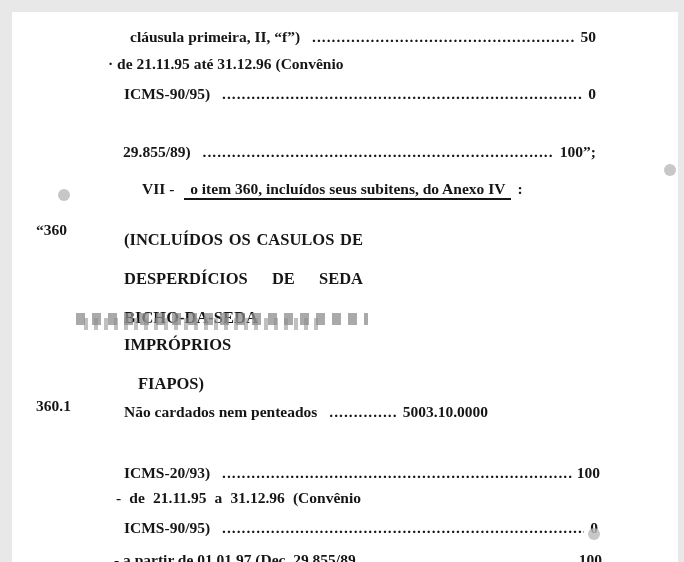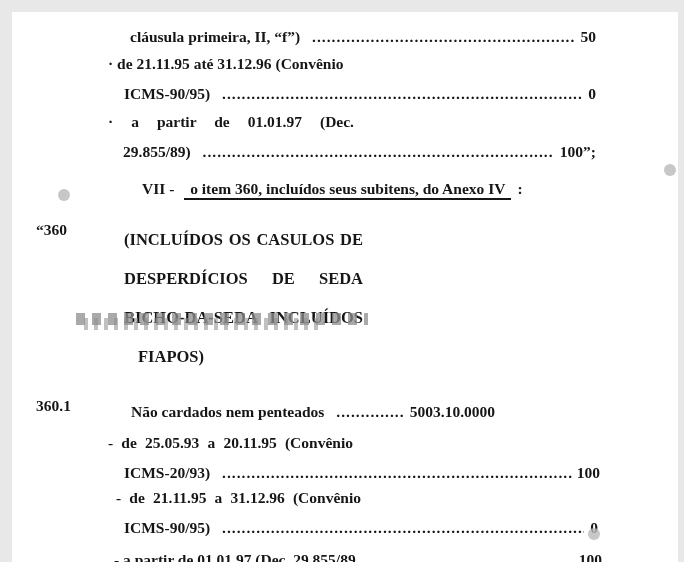--- a/index.html
+++ b/index.html
@@ -59,50 +59,48 @@
     <span class="val">50</span>
   </div>
 
   <div class="abs" style="left:90px; top:37px;">· de 21.11.95 até 31.12.96 (Convênio</div>
   <div class="abs lrow" style="left:100px; top:61px; width:496px;">
     <span class="txt">ICMS-90/95)</span>
     <span class="dots">............................................................................................................................................................................................................................................................................................................</span>
     <span class="val">0</span>
   </div>
 
-  <div class="abs jline" style="left:90px; top:95px; width:258px;">· a partir de 01.01.97 (Dec.</div>
   <div class="abs lrow" style="left:99px; top:119px; width:497px;">
     <span class="txt">29.855/89)</span>
     <span class="dots">............................................................................................................................................................................................................................................................................................................</span>
     <span class="val">100”;</span>
   </div>
 
   <div class="abs heading" style="left:118px; top:162px;">
     <span>VII - </span><span class="u">o item 360, incluídos seus subitens, do Anexo IV</span><span>:</span>
   </div>
 
   <div class="abs label" style="left:18px; top:203px;">“360</div>
   <div class="abs desc" style="left:100px; top:202px;">
     <div class="desc-line">(INCLUÍDOS OS CASULOS DE</div>
     <div class="desc-line">DESPERDÍCIOS DE SEDA</div>
-    <div class="desc-line">BICHO-DA-SEDA INCLUÍDOS</div>
+    <div class="desc-line">BICHO-DA-SEDA IMPRÓPRIOS</div>
     <div class="desc-line last">FIAPOS)</div>
   </div>
 
   <div class="abs smudge-a" style="left:64px; top:301px; width:292px;"></div>
   <div class="abs smudge-b" style="left:72px; top:306px; width:238px;"></div>
 
   <div class="abs label" style="left:18px; top:379px;">360.1</div>
-  <div class="abs lrow" style="left:107px; top:379px; width:388px;">
+  <div class="abs lrow" style="left:100px; top:379px; width:388px;">
     <span class="txt">Não cardados nem penteados</span>
     <span class="dots">............................................................................................................................................................................................................................................................................................................</span>
     <span class="val gap">5003.10.0000</span>
   </div>
 
-  <div class="abs jline" style="left:90px; top:416px; width:257px;">- de 25.05.93 a 20.11.95 (Convênio</div>
   <div class="abs lrow" style="left:100px; top:440px; width:500px;">
     <span class="txt">ICMS-20/93)</span>
     <span class="dots">............................................................................................................................................................................................................................................................................................................</span>
     <span class="val gap">100</span>
   </div>
 
   <div class="abs jline" style="left:90px; top:471px; width:257px;margin-left:8px;">- de 21.11.95 a 31.12.96 (Convênio</div>
   <div class="abs lrow" style="left:100px; top:495px; width:498px;">
     <span class="txt">ICMS-90/95)</span>
     <span class="dots">............................................................................................................................................................................................................................................................................................................</span>

